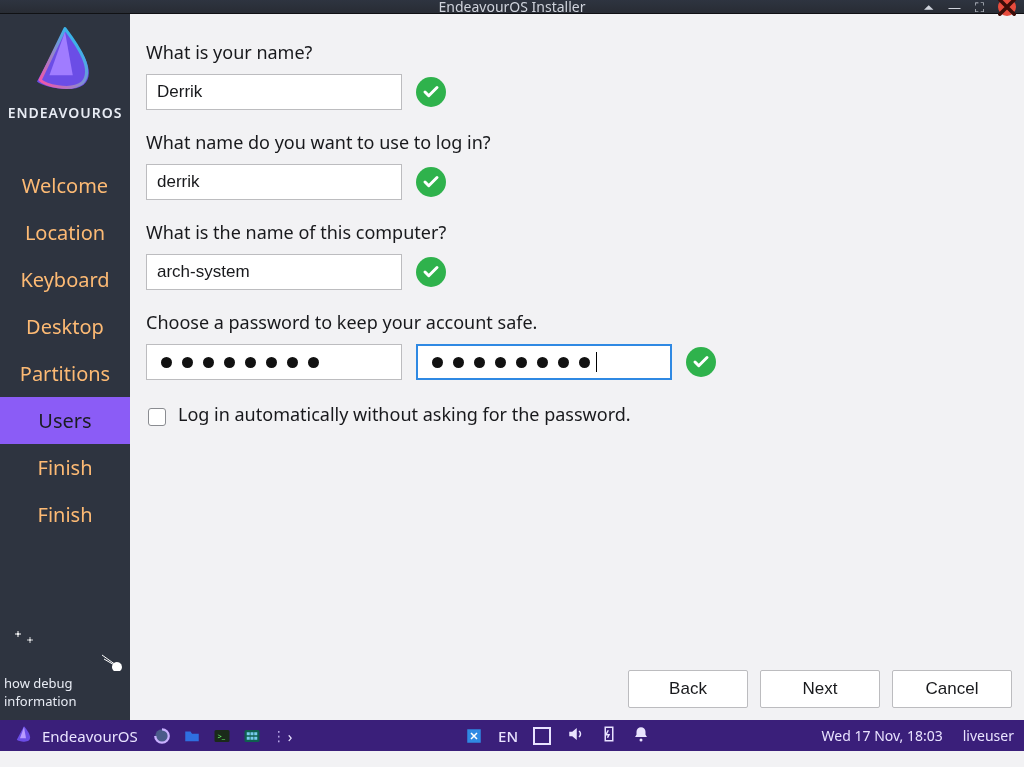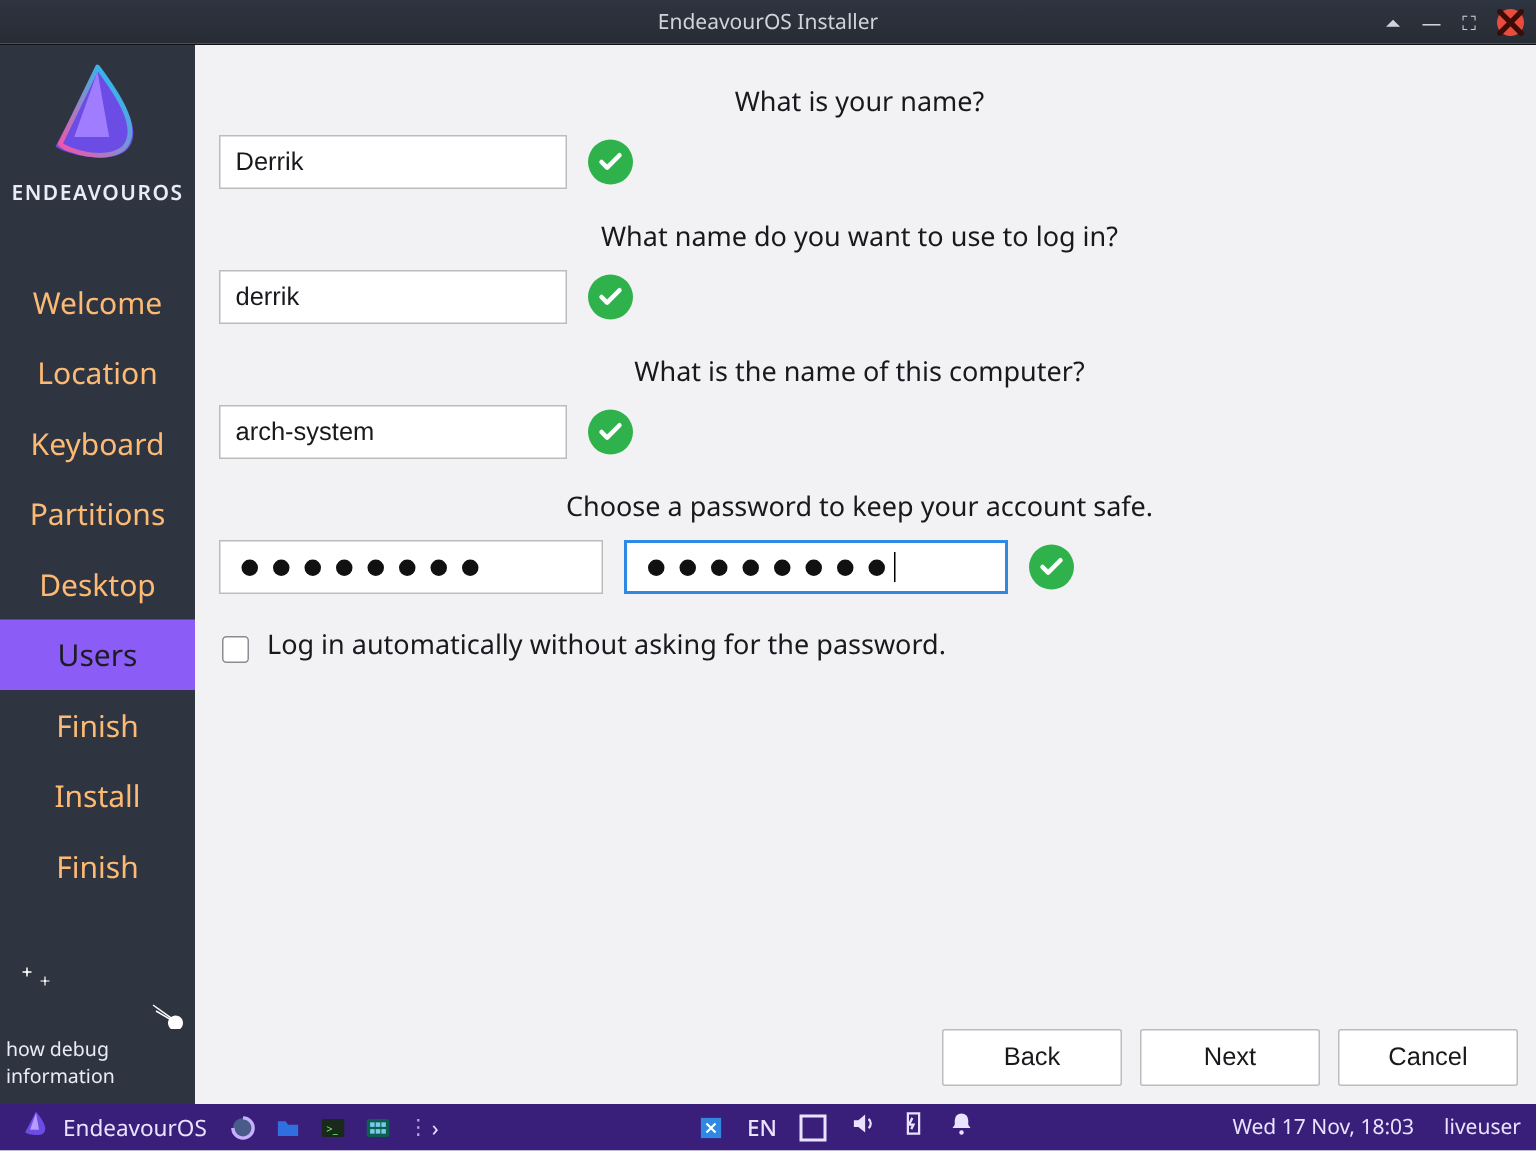--- a/index.html
+++ b/index.html
@@ -5,21 +5,21 @@
     * { box-sizing: border-box; margin: 0; padding: 0; }
     body {
       width: 1024px; height: 767px;
       font-family: "Segoe UI", "Noto Sans", Arial, sans-serif;
       background: #f2f2f4;
       overflow: hidden;
       position: relative;
     }
     
     .titlebar {
-      height: 30px;
+      height: 14px;
       background: linear-gradient(#2e3440, #282c34);
       display: flex; align-items: center; justify-content: center;
       color: #cfd3dc; font-size: 14px; position: relative;
       border-bottom: 1px solid #101114;
     }
     .titlebar .title { position: absolute; left: 50%; transform: translateX(-50%); }
     .titlebar .controls { position: absolute; right: 8px; display: flex; gap: 14px; align-items: center; }
     .titlebar .controls span { color: #cfd3dc; font-size: 13px; cursor: pointer; }
     .titlebar .controls .close {
       display: inline-flex; width: 18px; height: 18px; border-radius: 50%;
@@ -55,24 +55,24 @@
     }
     .stars { margin-left: 10px; display: block; margin-bottom: 4px; }
     .comet { margin-left: 96px; display: block; }
     .debug-link { color: #e8ecf4; text-decoration: none; font-size: 13px; }
     
     .main {
       flex: 1; padding: 26px 24px 16px 16px;
       display: flex; flex-direction: column;
       position: relative;
     }
-    .label { font-size: 18px; color: #18191c; margin-bottom: 10px; text-align: center; }
+    .label { font-size: 18px; color: #18191c; margin-bottom: 10px; }
     .row { display: flex; align-items: center; gap: 14px; margin-bottom: 20px; }
     .text-input {
-      width: 232px; height: 36px;
+      width: 256px; height: 36px;
       border: 1px solid #bcbcbf; background: #fff;
       font-size: 17px; padding: 4px 10px;
       color: #18191c;
     }
     .ok-badge {
       width: 30px; height: 30px; border-radius: 50%;
       background: #2fb24c; display: inline-flex;
       align-items: center; justify-content: center;
     }
     .ok-badge svg { width: 18px; height: 18px; }
@@ -165,25 +165,24 @@
           <path d="M50 6 C68 30 88 60 72 76 C56 88 24 78 18 72 Z" fill="none" stroke="url(#lg1)" stroke-width="4" stroke-linejoin="round"></path>
           <path d="M50 10 L30 66 L60 66 Z" fill="#a07cff"></path>
         </svg>
       </span>
       <div class="brand">ENDEAVOUROS</div>
     </div>
     <div class="steps">
       <div class="step">Welcome</div>
       <div class="step">Location</div>
       <div class="step">Keyboard</div>
+      <div class="step">Desktop</div>
       <div class="step">Partitions</div>
-      <div class="step">Desktop</div>
       <div class="step active">Users</div>
       <div class="step">Finish</div>
-      <div class="step">Install</div>
       <div class="step">Finish</div>
     </div>
     <div class="debug-area">
       <span class="stars">
         <svg width="24" height="16" viewBox="0 0 24 16">
           <circle cx="4" cy="4" r="1" fill="#fff"></circle>
             <path d="M4 1v6M1 4h6" stroke="#fff" stroke-width="1"></path>
           <circle cx="16" cy="10" r="0.8" fill="#fff"></circle>
             <path d="M16 7v6M13 10h6" stroke="#fff" stroke-width="0.8"></path>
         </svg>

